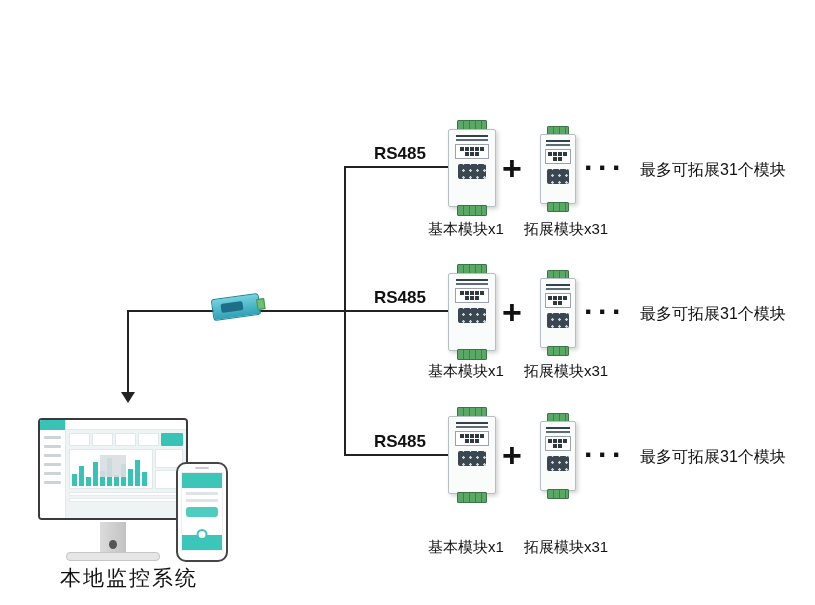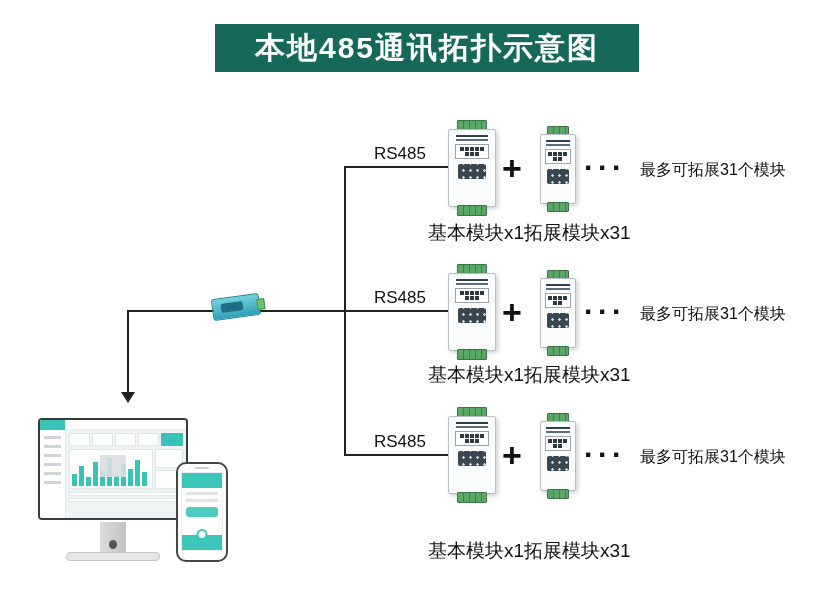--- a/index.html
+++ b/index.html
@@ -10,23 +10,23 @@
   .banner { position:absolute; left:215px; top:24px; width:424px; height:48px;
             background:#16695a; color:#ffffff; font-size:30px; font-weight:bold;
             text-align:center; line-height:48px; letter-spacing:2px; }
 
   .line { position:absolute; background:#222; }
   .h { height:2px; } .v { width:2px; }
   .arrow-down { position:absolute; width:0; height:0;
                 border-left:7px solid transparent; border-right:7px solid transparent;
                 border-top:11px solid #222; }
 
-  .rs485 { position:absolute; font-size:17px; }
+  .rs485 { position:absolute; font-size:17px;font-weight:bold; }
   .cap   { position:absolute; font-size:16px; white-space:nowrap;margin-left:10px; }
-  .mod-lbl { position:absolute; font-size:19px; white-space:nowrap; }
+  .mod-lbl { position:absolute; font-size:15px; white-space:nowrap; }
   .cap247 { position:absolute; font-size:17px; white-space:nowrap; }
   .sys-lbl { position:absolute; font-size:21px; letter-spacing:2px; }
   .plus { position:absolute; font-size:34px; font-weight:bold; line-height:1; }
   .dots { position:absolute; font-size:30px; font-weight:bold; letter-spacing:4px; line-height:1; }
 
   
   .module { position:absolute; }
   .module .term { position:absolute; left:50%; transform:translateX(-50%);
                   background:repeating-linear-gradient(90deg,#5aa866 0px,#5aa866 5px,#3f7f4b 5px,#3f7f4b 6px);
                   border:1px solid #3c7347; border-radius:1px; }
@@ -107,21 +107,20 @@
   .p-card { margin:5px 4px 0; height:10px; background:#3cc6b9; border-radius:3px; opacity:.9; }
   .p-foot { position:absolute; left:0; right:0; bottom:0; height:15px; background:#3cc6b9; }
   .p-foot b { position:absolute; left:50%; top:-6px; transform:translateX(-50%);
               width:11px; height:11px; background:#fff; border:2px solid #3cc6b9; border-radius:50%; }
 </style>
 </head>
 <body>
 
 <div class="page">
 
-  <div class="banner">本地485通讯拓扑示意图</div>
 
   <div class="line h" style="left:344px;top:166px;width:104px;"></div>
   <div class="line h" style="left:256px;top:310px;width:192px;"></div>
   <div class="line h" style="left:344px;top:454px;width:104px;"></div>
   <div class="line v" style="left:344px;top:166px;height:290px;"></div>
   <div class="line h" style="left:128px;top:310px;width:86px;"></div>
   <div class="line v" style="left:127px;top:310px;height:84px;"></div>
   <div class="arrow-down" style="left:121px;top:392px;"></div>
 
   <div class="converter">
@@ -328,14 +327,15 @@
           <i></i>
           <i></i>
         </div>
       <div class="p-card"></div>
       <div class="p-foot">
           <b></b>
         </div>
     </div>
   </div>
 
+  <div class="sys-lbl" style="left:60px;top:564px;">本地监控系统</div>
 
 </div>
 
 </body></html>

